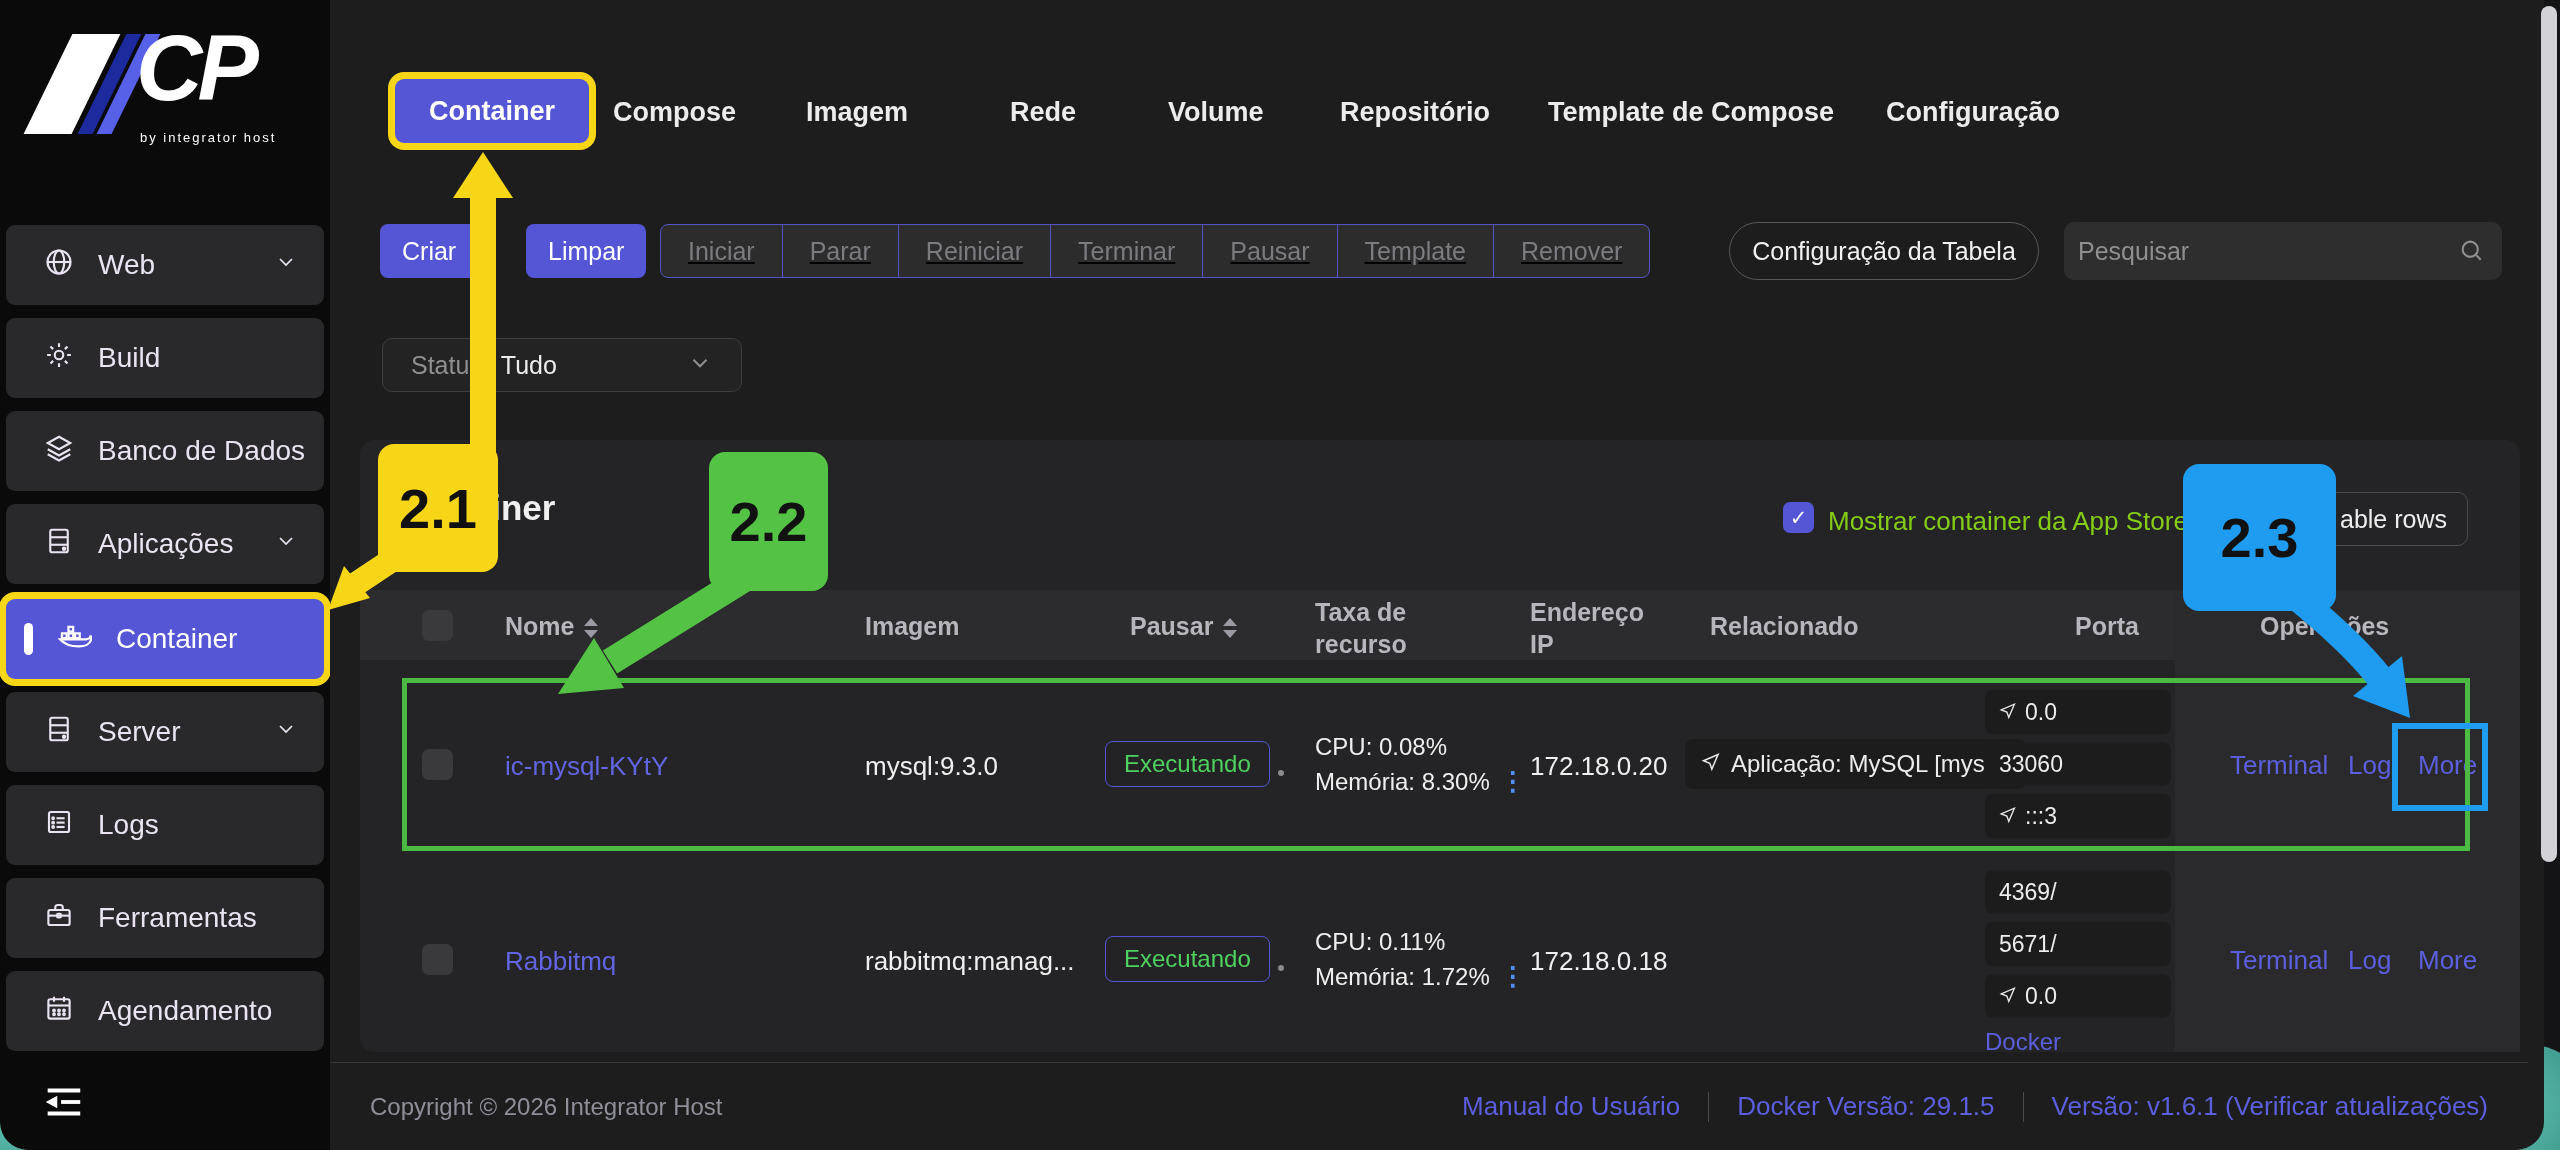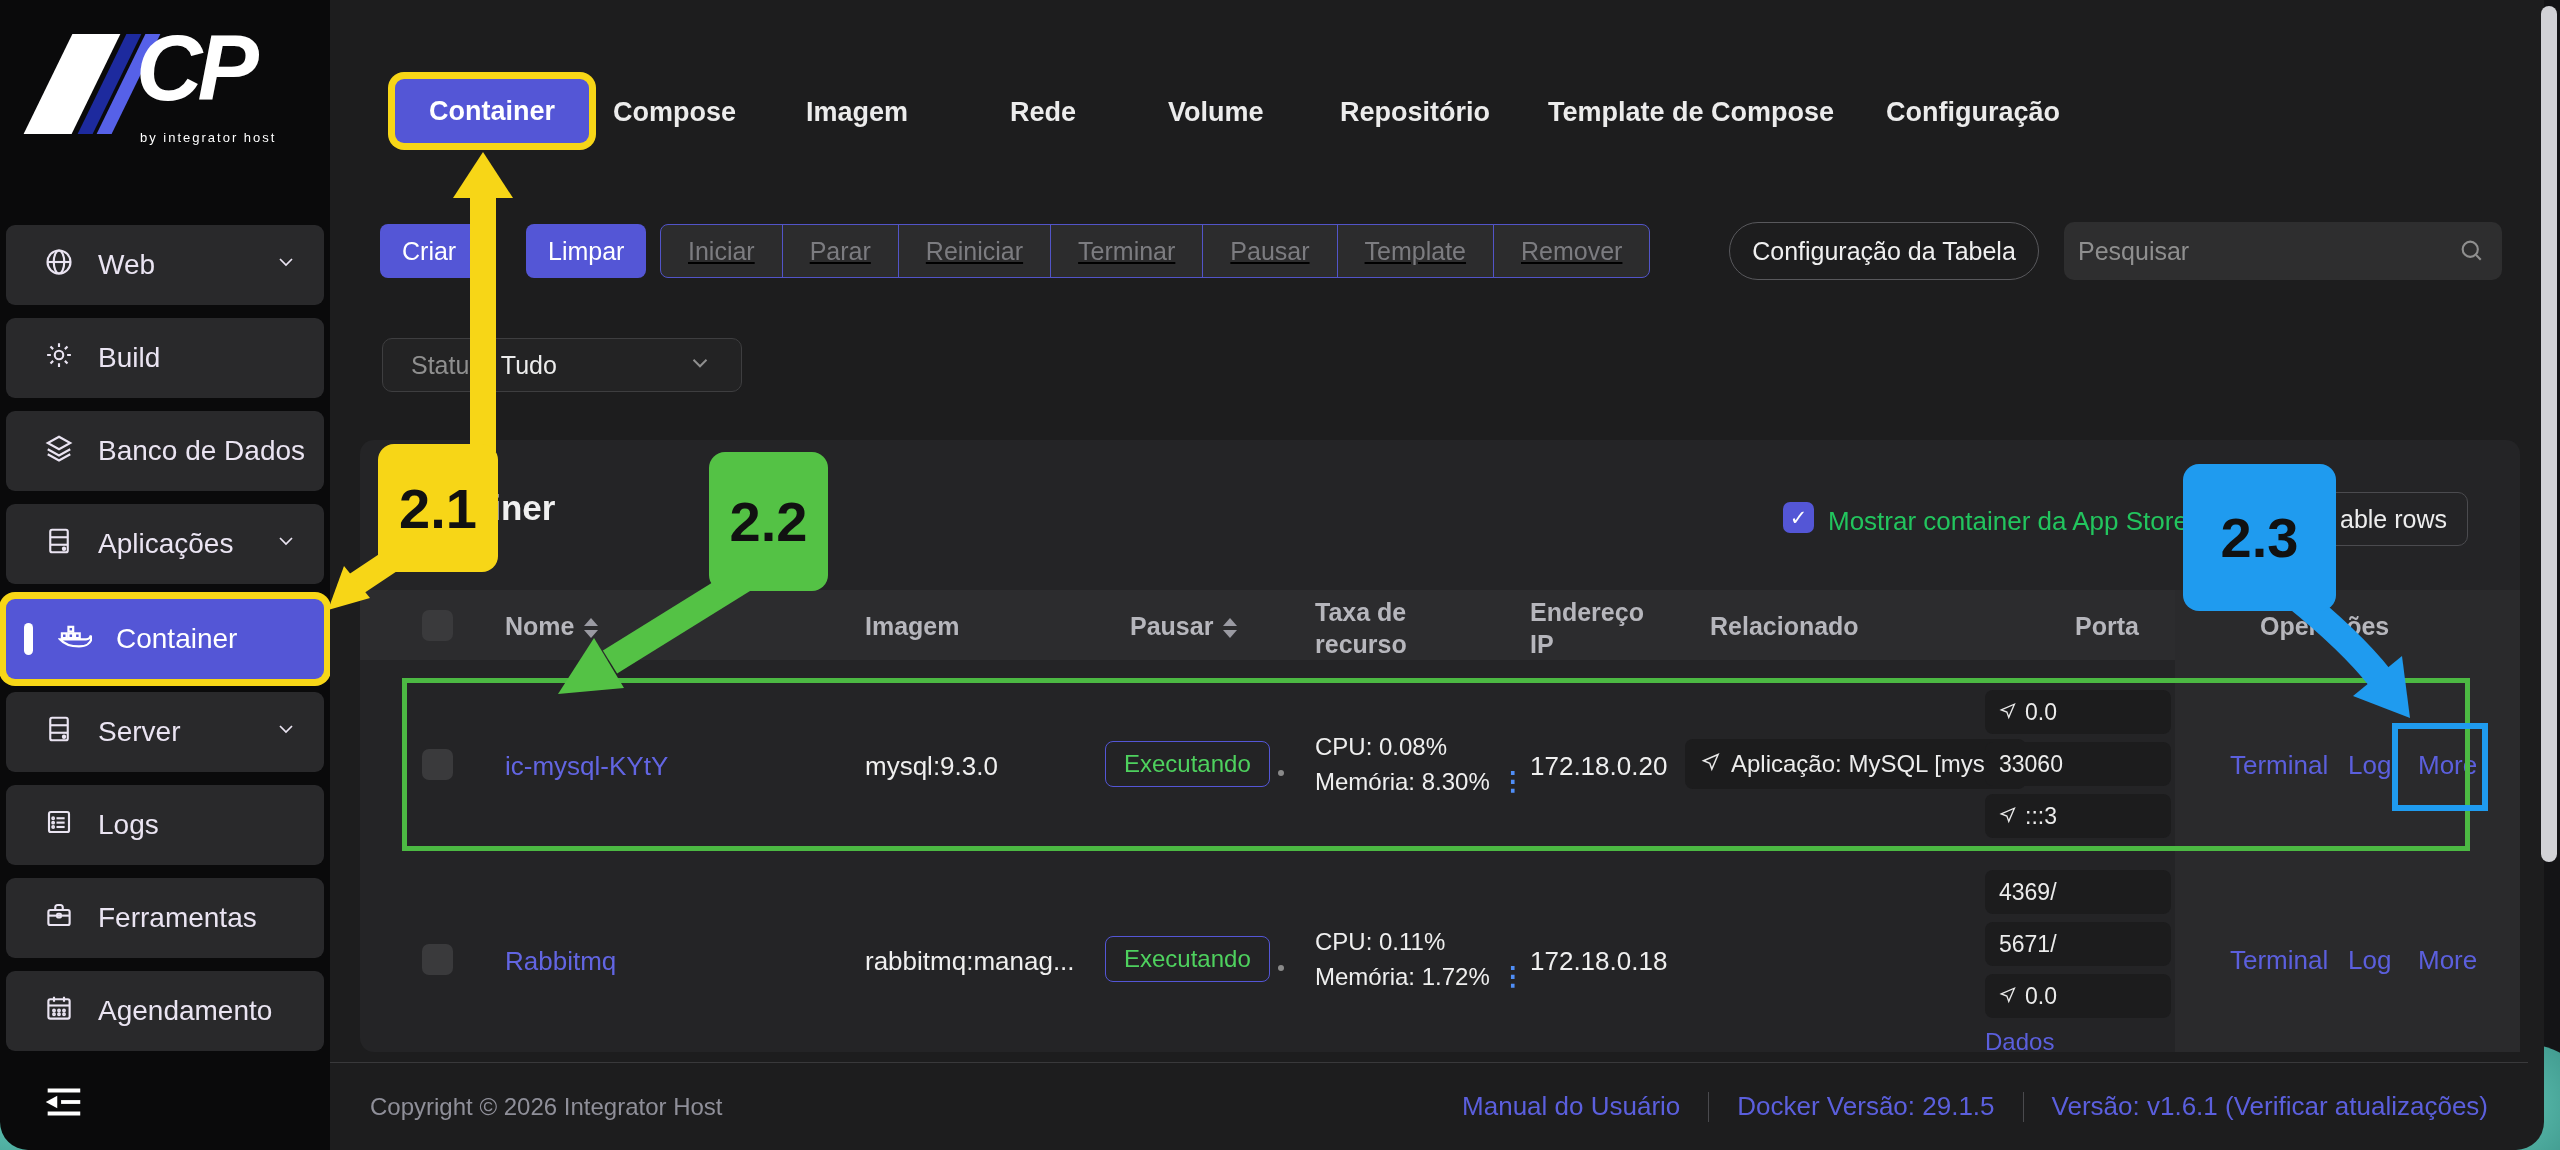--- a/index.html
+++ b/index.html
@@ -51,21 +51,21 @@
   
   .status-select { position:absolute; left:52px; top:338px; width:360px; height:54px; background:#232324; border:1px solid #3e3e40; border-radius:10px; display:flex; align-items:center; padding:0 28px; gap:12px; cursor:pointer; }
   .status-select .lbl { color:#8f8f8f; font-size:25px; }
   .status-select .val { color:#ececec; font-size:25px; }
   .status-select .chev { margin-left:auto; }
 
   
   .card { position:absolute; left:30px; top:440px; width:2160px; height:612px; background:#242426; border-radius:14px; }
   .card-title { position:absolute; left:32px; top:48px; font-size:35px; font-weight:bold; color:#f0f0f0; }
   .appstore-check { position:absolute; left:1423px; top:62px; width:31px; height:31px; background:#5456d6; border-radius:7px; color:#fff; font-size:21px; display:flex; align-items:center; justify-content:center; cursor:pointer; }
-  .appstore-label { position:absolute; left:1468px; top:66px; font-size:26px; color:#22c55e; cursor:pointer; white-space:nowrap; }
+  .appstore-label { position:absolute; left:1468px; top:66px; font-size:26px; color:#84cc16; cursor:pointer; white-space:nowrap; }
   .rows-pill { position:absolute; left:1958px; top:52px; width:150px; height:54px; border:1px solid #4b4b4f; border-radius:10px; color:#ededed; font-size:25px; display:flex; align-items:center; justify-content:flex-end; padding-right:20px; overflow:hidden; cursor:pointer; }
 
   
   .thead { position:absolute; left:0; right:0; top:150px; height:70px; background:#2c2c2e; }
   .ops-col-bg { position:absolute; left:1815px; top:150px; width:345px; height:462px; background:#2a2a2c; }
   .th { position:absolute; color:#b6b6bc; font-size:25px; font-weight:600; }
   .th2 { line-height:32px; }
   .sort { display:inline-flex; flex-direction:column; gap:4px; margin-left:10px; vertical-align:middle; cursor:pointer; }
   .sort i { display:block; width:0; height:0; border-left:7px solid transparent; border-right:7px solid transparent; }
   .sort .up { border-bottom:8px solid #9a9aa2; }
@@ -353,21 +353,21 @@
           </div>
         <div class="port-chip">
             <span>5671/</span>
           </div>
         <div class="port-chip">
             <span><svg width="18" height="18" viewBox="0 0 24 24" style="stroke:#e8e8e8;fill:none;stroke-width:1.8">
                 <path d="M3 10.5 L20.5 3 L13 20.5 L10.5 13.5 Z"></path>
               </svg></span>
             <span>0.0</span>
           </div>
-        <div class="expand-link">Dados</div>
+        <div class="expand-link">Docker</div>
       </div>
       <div class="action" style="left:1870px;top:77px">Terminal</div>
       <div class="action" style="left:1988px;top:77px">Log</div>
       <div class="action" style="left:2058px;top:77px">More</div>
     </div>
 
     <div class="green-frame"></div>
     <div class="more-frame"></div>
   </div>
 

